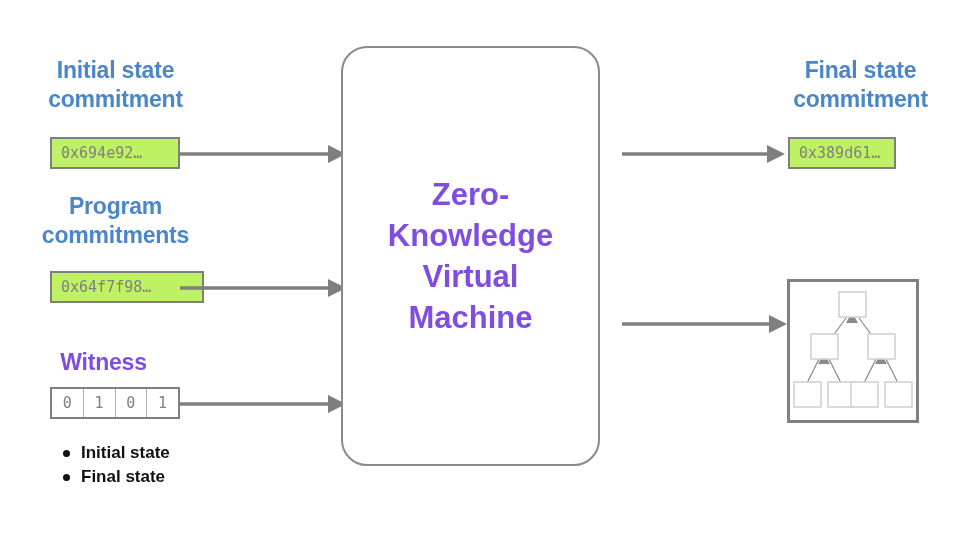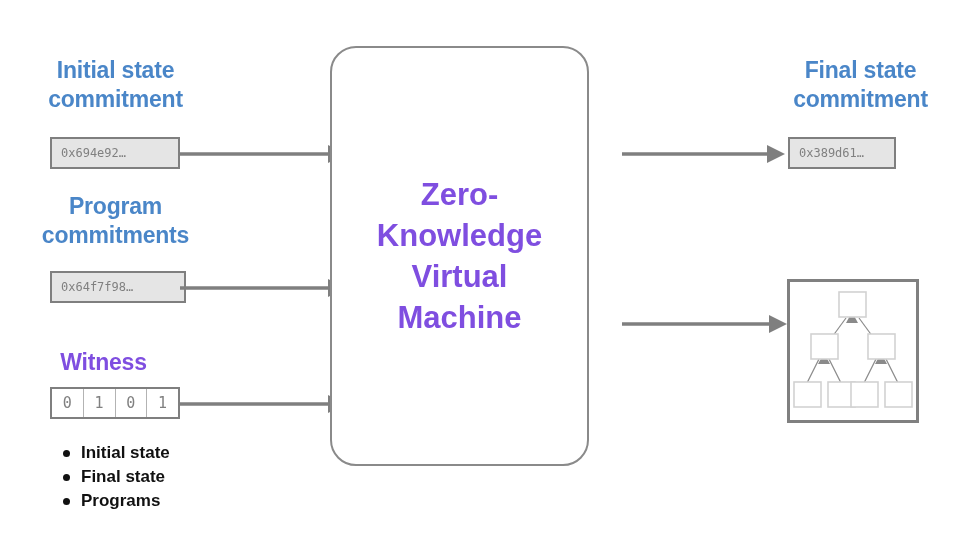--- a/index.html
+++ b/index.html
@@ -30,24 +30,24 @@
     letter-spacing: -0.2px;
   }
   .label.blue  { color: #4a86c8; }
   .label.purple{ color: #7f4ee0; }
 
   
   .hashbox {
     position: absolute;
     box-sizing: border-box;
     border: 2.5px solid #7f7f7f;
-    background: #e5e5e5;
+    background: #bef264;
     color: #808080;
     font-family: "DejaVu Sans Mono", "Liberation Mono", monospace;
-    font-size: 12px;
+    font-size: 15px;
     display: flex;
     align-items: center;
     padding-left: 9px;
     letter-spacing: 0px;
   }
 
   
   .witness-strip {
     position: absolute;
     box-sizing: border-box;
@@ -137,21 +137,21 @@
   <div class="hashbox" style="left:50px; top:137px; width:130px; height:32px;">0x694e92…</div>
 
   <svg class="arrow-svg" style="left:180px; top:139px;" width="170" height="30">
     <line x1="0" y1="15" x2="148" y2="15" stroke="#7f7f7f" stroke-width="3.5"></line>
     <polygon points="148,6 166,15 148,24" fill="#7f7f7f"></polygon>
   </svg>
 
   <div class="label blue" style="left:13px; top:192px; width:205px;">Program
 commitments</div>
 
-  <div class="hashbox" style="left:50px; top:271px; width:136px; height:32px;">0x64f7f98…</div>
+  <div class="hashbox" style="left:50px; top:271px; width:154px; height:32px;">0x64f7f98…</div>
 
   <svg class="arrow-svg" style="left:180px; top:273px;" width="170" height="30">
     <line x1="0" y1="15" x2="148" y2="15" stroke="#7f7f7f" stroke-width="3.5"></line>
     <polygon points="148,6 166,15 148,24" fill="#7f7f7f"></polygon>
   </svg>
 
   <div class="label purple" style="left:1px; top:348px; width:205px;">Witness</div>
 
   <div class="witness-strip" style="left:50px; top:387px; width:130px; height:32px;">
     <div class="witness-cell">0</div>
@@ -161,24 +161,23 @@
   </div>
 
   <svg class="arrow-svg" style="left:180px; top:389px;" width="170" height="30">
     <line x1="0" y1="15" x2="148" y2="15" stroke="#7f7f7f" stroke-width="3.5"></line>
     <polygon points="148,6 166,15 148,24" fill="#7f7f7f"></polygon>
   </svg>
 
   <ul class="bullets" style="left:55px; top:441px; width:220px;">
     <li>Initial state</li>
     <li>Final state</li>
-    <li>Programs</li>
   </ul>
 
-  <div id="zkvm-box" style="left:330px; top:46px; width:259px; height:420px;">
+  <div id="zkvm-box" style="left:341px; top:46px; width:259px; height:420px;">
     <div id="zkvm-label">Zero-
 Knowledge
 Virtual
 Machine</div>
   </div>
 
   <svg class="arrow-svg" style="left:622px; top:139px;" width="170" height="30">
     <line x1="0" y1="15" x2="145" y2="15" stroke="#7f7f7f" stroke-width="3.5"></line>
     <polygon points="145,6 163,15 145,24" fill="#7f7f7f"></polygon>
   </svg>

